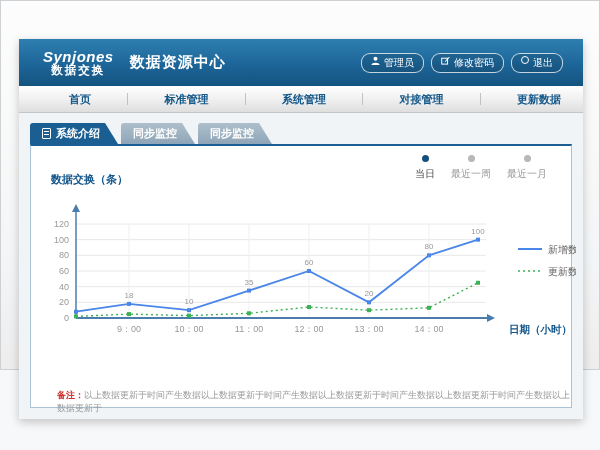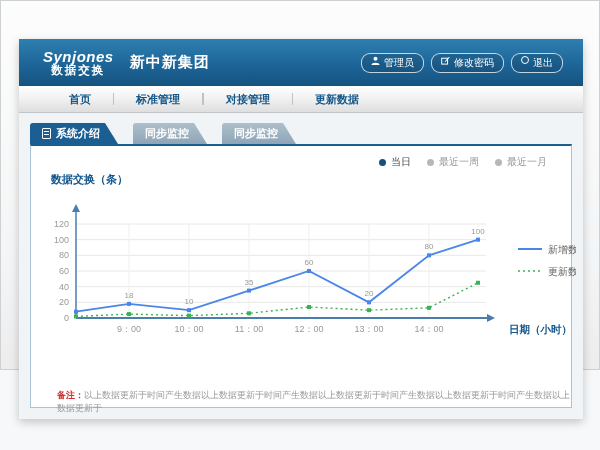--- a/index.html
+++ b/index.html
@@ -13,36 +13,36 @@
   .logo { color:#fff; text-align:center; line-height:1.05; cursor:pointer; }
   .logo .en { font-size:15px; font-weight:bold; letter-spacing:0.5px; font-style:italic; }
   .logo .cn { font-size:11.5px; font-weight:bold; letter-spacing:2px; }
   .app-title { color:#fff; font-size:15px; font-weight:bold; margin-left:16px; letter-spacing:1px; }
   .header-right { margin-left:auto; display:flex; gap:7px; margin-right:6px; }
   .pill { display:inline-flex; gap:4px; color:#fff; font-size:10px; border:1px solid rgba(255,255,255,0.75); background:rgba(0,0,0,0.10); border-radius:9px; padding:2px 9px; cursor:pointer; white-space:nowrap; }
   .pill svg { display:block; }
   .circle-ico { width:8px; height:8px; border:1.4px solid #fff; border-radius:50%; display:inline-block; }
 
   
-  .nav { height:27px; background:linear-gradient(180deg,#ffffff 0%,#efefef 55%,#dedede 100%); border-bottom:1px solid #c3c6c8; display:flex; align-items:center; padding-left:28px; }
+  .nav { height:27px; background:linear-gradient(180deg,#ffffff 0%,#efefef 55%,#dedede 100%); border-bottom:1px solid #c3c6c8; display:flex; align-items:center; padding-left:28px;justify-content:space-between; }
   .nav-item { font-size:11px; font-weight:bold; color:#15588a; padding:0 22px; cursor:pointer; white-space:nowrap; }
   .nav-div { width:1px; height:12px; background:#bfc3c6; }
 
   
   .content { height:306px; background:#f0f4f7; padding-top:10px; }
-  .tabs { display:flex; gap:15px; margin-left:11px; height:21px; }
+  .tabs { display:flex; gap:3px; margin-left:11px; height:21px; }
   .tab { display:flex; align-items:center; gap:5px; color:#fff; font-size:11px; font-weight:bold; padding:0 18px 0 12px; clip-path:polygon(0 0,calc(100% - 13px) 0,100% 100%,0 100%); border-radius:3px 0 0 0; cursor:pointer; white-space:nowrap; }
   .tab.active { background:#1a5e92; }
   .tab.inactive { background:linear-gradient(180deg,#aebfcb 0%,#8ea5b7 100%); }
   .doc-ico { width:9px; height:11px; border:1px solid #fff; border-radius:1px; position:relative; display:inline-block; }
   .doc-ico::before { content:""; position:absolute; left:1px; top:2px; width:5px; height:1px; background:#fff; box-shadow:0 3px 0 #fff; }
 
   .panel { margin:0 11px; height:264px; background:#fff; border:1px solid #aac3d5; border-top:2px solid #1a5e92; position:relative; }
   .radios { position:absolute; top:9px; right:24px; display:flex; gap:16px; }
-  .radio { display:inline-flex; align-items:center; gap:5px; font-size:10px; cursor:pointer; }
+  .radio { display:inline-flex; align-items:center; gap:5px; font-size:10px; cursor:pointer;flex-direction:column; }
   .radio .dot { width:7px; height:7px; border-radius:50%; display:inline-block; }
   .radio.sel .dot { background:#174f7c; }
   .radio.sel { color:#444; }
   .radio.unsel .dot { background:#b7b7b7; }
   .radio.unsel { color:#999; }
 
   .ylabel { margin:26px 0 16px 20px; color:#12568c; font-size:11px; font-weight:bold; }
   .chart-wrap { margin-top:2px; }
   .note { margin:10px 0 0 26px; font-size:9px; color:#999; }
   .note b { color:#cc3333; font-weight:bold; }
@@ -51,21 +51,21 @@
 <body>
 
 <div class="screen">
   <div class="page">
 
     <div class="header">
       <div class="logo">
         <div class="en">Synjones</div>
         <div class="cn">数据交换</div>
       </div>
-      <div class="app-title">新中新集团</div>
+      <div class="app-title">数据资源中心</div>
       <div class="header-right">
         <span class="pill">
           <svg width="9" height="9" viewBox="0 0 10 10">
               <circle cx="5" cy="3" r="2.2" fill="#fff"></circle>
               <path d="M0.5 10 C0.5 6.8 9.5 6.8 9.5 10 Z" fill="#fff"></path>
             </svg>
           <span>管理员</span>
         </span>
         <span class="pill">
           <svg width="9" height="9" viewBox="0 0 10 10">
@@ -79,20 +79,21 @@
           <span>退出</span>
         </span>
       </div>
     </div>
 
     <div class="nav">
         <span class="nav-item">首页</span>
         <span class="nav-div"></span>
         <span class="nav-item">标准管理</span>
         <span class="nav-div"></span>
+        <span class="nav-item">系统管理</span>
         <span class="nav-div"></span>
         <span class="nav-item">对接管理</span>
         <span class="nav-div"></span>
         <span class="nav-item">更新数据</span>
       </div>
 
     <div class="content">
       <div class="tabs">
           <div class="tab active">
             <span class="doc-ico"></span>

